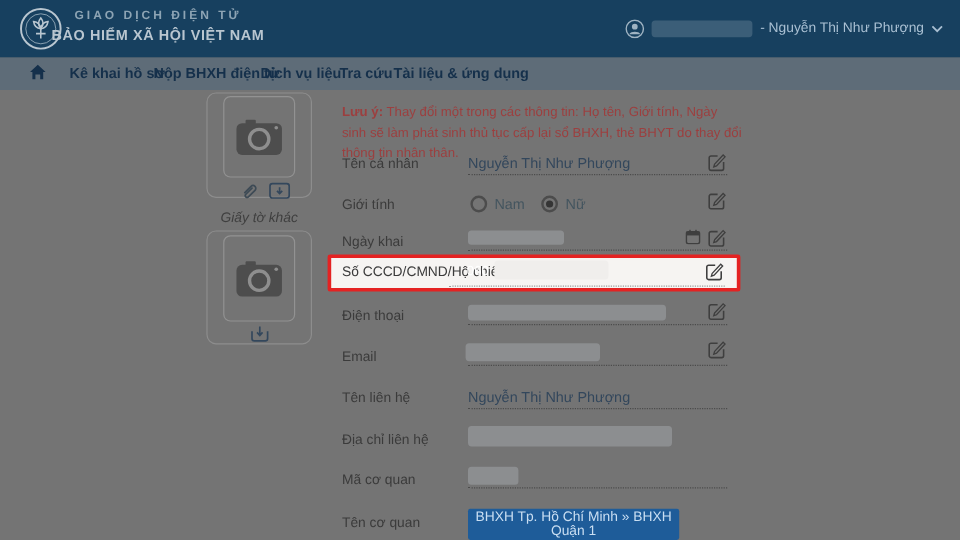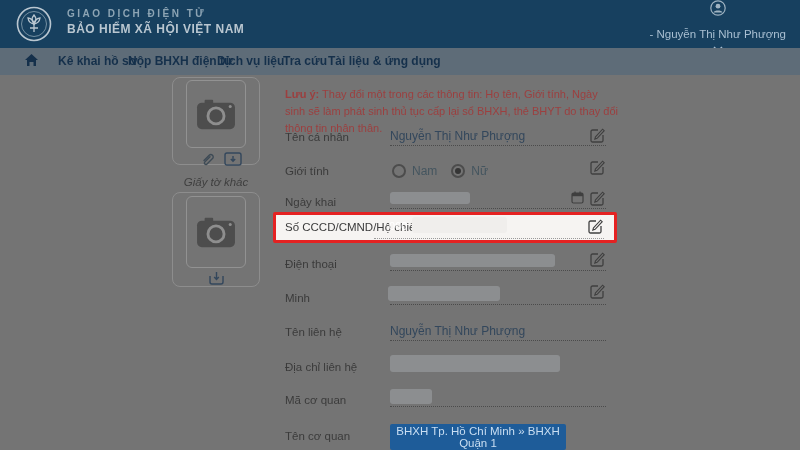--- a/index.html
+++ b/index.html
@@ -3,24 +3,24 @@
 <meta charset="utf-8">
 <style>
   * { margin:0; padding:0; box-sizing:border-box; }
   html,body { width:800px; height:450px; overflow:hidden; }
   body { font-family:"Liberation Sans","DejaVu Sans",sans-serif; position:relative; background:#747474; }
   .stage { position:absolute; left:0; top:0; width:800px; height:450px; }
 
   
   .header { position:absolute; left:0; top:0; width:800px; height:48px; background:#17405f; }
   .logo-wrap { position:absolute; left:16px; top:6px; width:36px; height:36px; }
-  .brand { position:absolute; left:67px; top:8px; }
+  .brand { position:absolute; left:43px; top:8px;text-align:center; }
   .brand-sub { font-size:10px; letter-spacing:2.5px; color:#8da4b4; font-weight:bold; }
   .brand-main { font-size:12px; letter-spacing:0.5px; color:#b9c6d0; font-weight:bold; margin-top:3px; }
-  .userbox { position:absolute; right:14px; top:0; height:48px; display:flex; align-items:center; gap:6px; cursor:pointer;flex-direction:column; }
+  .userbox { position:absolute; right:14px; top:0; height:48px; display:flex; align-items:center; gap:6px; cursor:pointer; }
   .user-redact { width:84px; height:14px; background:rgba(190,200,210,0.22); border-radius:3px; }
   .user-name { font-size:11.5px; color:#a9bfd2; }
 
   
   .nav { position:absolute; left:0; top:48px; width:800px; height:27px; background:#5e6c78; }
   .nav-home { position:absolute; left:24px; top:5px; }
   .nav-item { position:absolute; top:0; height:27px; line-height:27px; font-size:12px; color:#15304b; font-weight:bold; cursor:pointer; }
 
   
   .dropzone { position:absolute; border:1px solid #8d8d8d; border-radius:8px; background:transparent; }
@@ -203,21 +203,21 @@
   <div class="f-label" style="top:258px">Điện thoại</div>
   <div class="redact" style="left:390px; top:254px; width:165px; height:13px;"></div>
   <div class="dotline" style="top:270px"></div>
   <div class="edit-btn" style="top:250px">
     <svg width="18" height="18" viewBox="0 0 18 18">
         <path d="M15 9 v5.5 a1.5 1.5 0 0 1 -1.5 1.5 H4.5 A1.5 1.5 0 0 1 3 14.5 V5.5 A1.5 1.5 0 0 1 4.5 4 H10" fill="none" stroke="#3f3f3f" stroke-width="1.3"></path>
         <path d="M7.5 10.8 L14.6 3.2 l1.6 1.5 L9.1 12.3 l-2.3 0.8 z" fill="none" stroke="#3f3f3f" stroke-width="1.1"></path>
       </svg>
   </div>
 
-  <div class="f-label" style="top:292px">Minh</div>
+  <div class="f-label" style="top:292px">Email</div>
   <div class="redact" style="left:388px; top:286px; width:112px; height:15px;"></div>
   <div class="dotline" style="top:304px"></div>
   <div class="edit-btn" style="top:282px">
     <svg width="18" height="18" viewBox="0 0 18 18">
         <path d="M15 9 v5.5 a1.5 1.5 0 0 1 -1.5 1.5 H4.5 A1.5 1.5 0 0 1 3 14.5 V5.5 A1.5 1.5 0 0 1 4.5 4 H10" fill="none" stroke="#3f3f3f" stroke-width="1.3"></path>
         <path d="M7.5 10.8 L14.6 3.2 l1.6 1.5 L9.1 12.3 l-2.3 0.8 z" fill="none" stroke="#3f3f3f" stroke-width="1.1"></path>
       </svg>
   </div>
 
   <div class="f-label" style="top:326px">Tên liên hệ</div>

